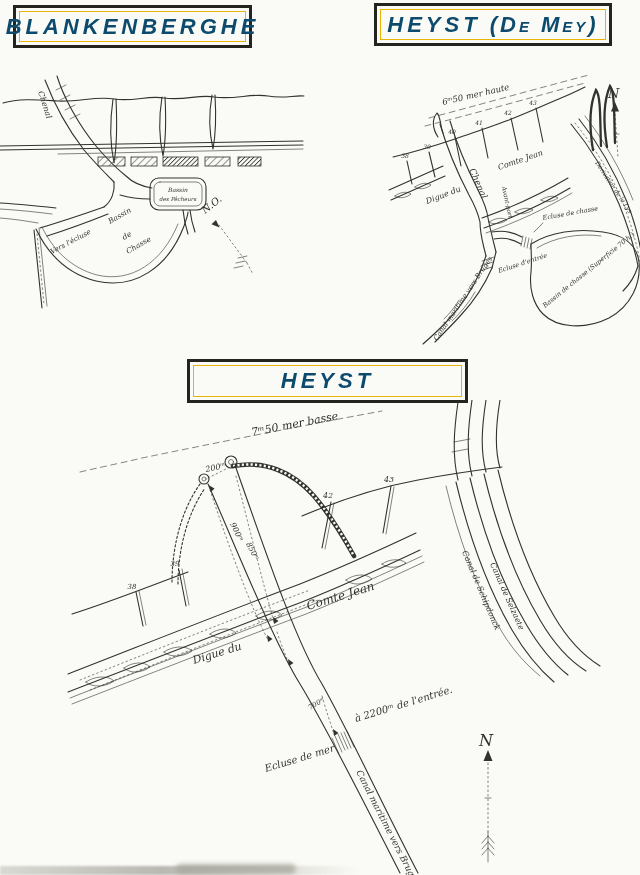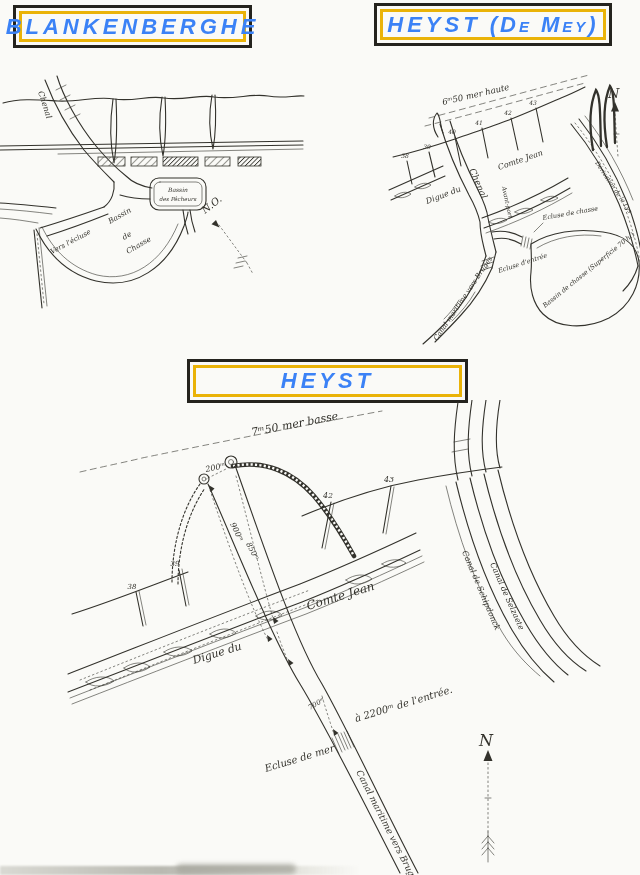--- a/index.html
+++ b/index.html
@@ -1,22 +1,22 @@
 <!DOCTYPE html>
 <html><head>
 <meta charset="utf-8">
 <style>
   :root{ --ink:#33322c; --paper:#fafaf7; }
   html,body{margin:0;padding:0;}
   body{width:640px;height:875px;position:relative;overflow:hidden;
        background:var(--paper);font-family:"Liberation Sans",sans-serif;}
   .title-box{position:absolute;border:3px solid #24231e;padding:3px;box-sizing:border-box;}
-  .title-inner{border:3px solid #eab308;height:100%;box-sizing:border-box;
+  .title-inner{border:1px solid #eab308;height:100%;box-sizing:border-box;
        display:flex;align-items:center;justify-content:center;white-space:nowrap;
-       font:italic 700 22px "Liberation Sans",sans-serif;letter-spacing:4px;color:#3b82f6;}
+       font:italic 700 22px "Liberation Sans",sans-serif;letter-spacing:4px;color:#0c4a6e;}
   .paren{margin-left:9px;font-variant:small-caps;letter-spacing:3px;}
   .map-svg{position:absolute;}
   .ln{fill:none;stroke:var(--ink);stroke-width:1.1;stroke-linecap:round;stroke-linejoin:round;}
   .thin{fill:none;stroke:var(--ink);stroke-width:0.6;stroke-linecap:round;stroke-linejoin:round;}
   .thick{fill:none;stroke:var(--ink);stroke-width:2.3;stroke-linecap:round;}
   .heavy{fill:none;stroke:var(--ink);stroke-width:4.6;stroke-linecap:round;}
   .paperline{fill:none;stroke:var(--paper);stroke-width:2.4;stroke-linecap:butt;}
   .dash{stroke-dasharray:6 4.5;}
   .dot{stroke-dasharray:1.6 2.9;}
   .chain{stroke-dasharray:2.2 2.2;}

